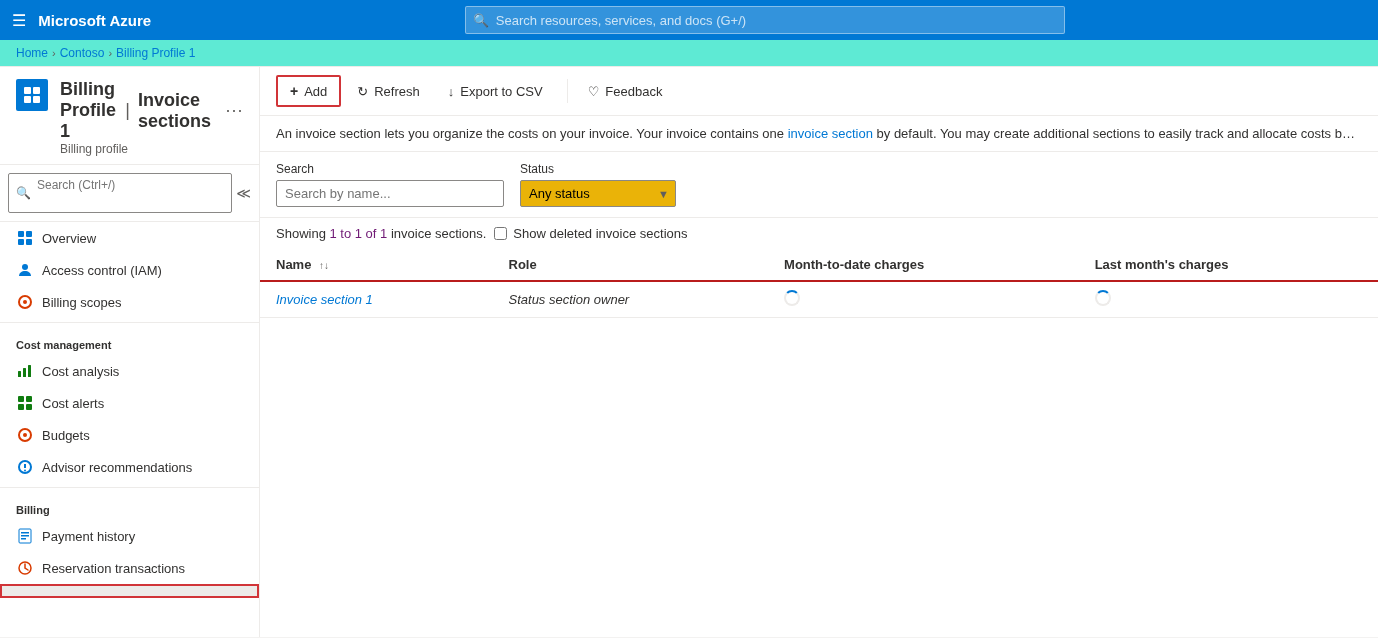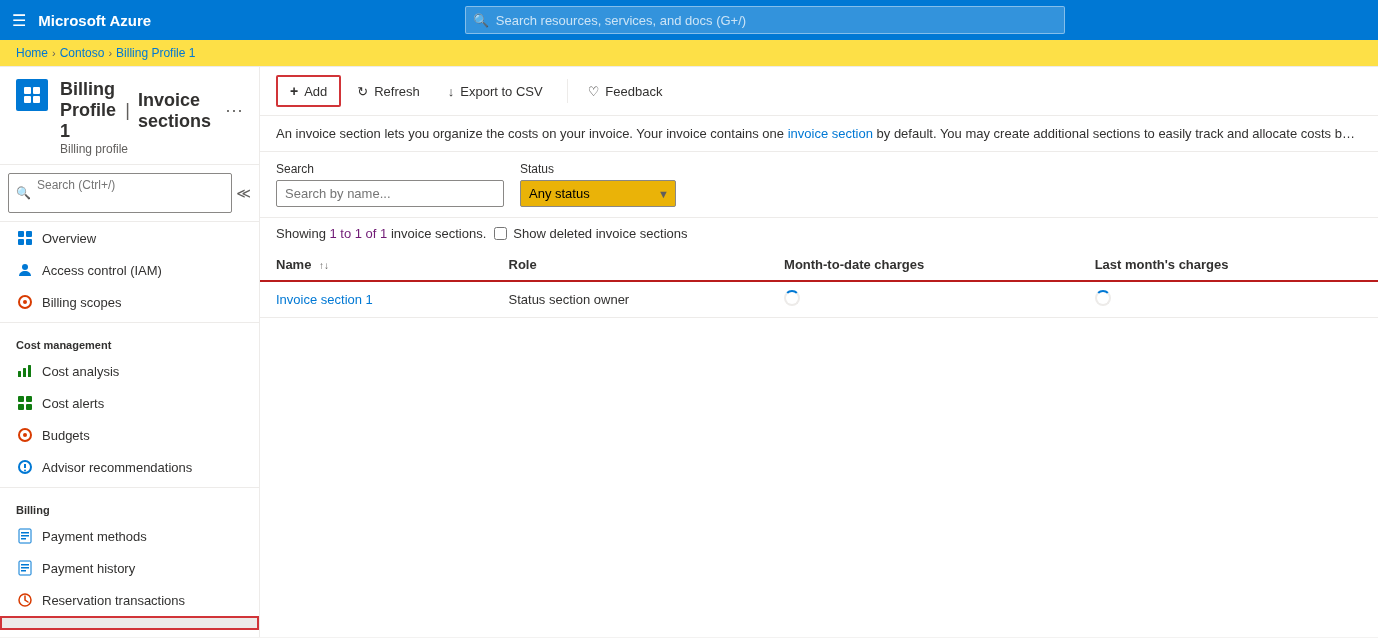--- a/index.html
+++ b/index.html
@@ -39,21 +39,21 @@
       width: 100%;
       placeholder-color: rgba(255,255,255,0.7);
     }
     .topbar-search input::placeholder { color: rgba(255,255,255,0.75); }
 
     
     .breadcrumb {
       padding: 6px 16px;
       font-size: 12px;
       color: #0078d4;
-      background: #fde047;
+      background: #5eead4;
       display: flex;
       align-items: center;
       gap: 4px;
       border-bottom: 1px solid #edebe9;
     }
     .breadcrumb a { color: #0078d4; text-decoration: none; }
     .breadcrumb-sep { color: #605e5c; font-size: 11px; }
 
     
     .page-layout {
@@ -289,20 +289,21 @@
       padding: 8px 16px;
       font-weight: 600;
       color: #323130;
       border-bottom: 2px solid #b91c1c;
       background: white;
     }
     .data-table td {
       padding: 8px 16px;
       border-bottom: 1px solid #edebe9;
       color: #323130;
+      font-style: italic;
     }
     .data-table td a { color: #0078d4; text-decoration: none; }
     .sort-icons { font-size: 10px; margin-left: 4px; color: #605e5c; }
     .loading-spinner {
       width: 16px;
       height: 16px;
       border: 2px solid #edebe9;
       border-top: 2px solid #0078d4;
       border-radius: 50%;
       display: inline-block;
@@ -451,31 +452,20 @@
             </svg>
           </span>
           <span>Advisor recommendations</span>
         </div>
 
         <hr class="nav-divider">
 
         <div class="nav-section-label">Billing</div>
 
 
-        <div class="nav-item">
-          <span class="nav-icon icon-blue">
-            <svg width="16" height="16" viewBox="0 0 16 16" fill="#0078d4">
-              <rect x="2" y="1" width="12" height="14" rx="1" stroke="#0078d4" stroke-width="1" fill="none"></rect>
-              <rect x="4" y="4" width="8" height="1.5" fill="#0078d4"></rect>
-              <rect x="4" y="7" width="8" height="1.5" fill="#0078d4"></rect>
-              <rect x="4" y="10" width="5" height="1.5" fill="#0078d4"></rect>
-            </svg>
-          </span>
-          <span>Payment methods</span>
-        </div>
 
         <div class="nav-item">
           <span class="nav-icon icon-blue">
             <svg width="16" height="16" viewBox="0 0 16 16" fill="#0078d4">
               <rect x="2" y="1" width="12" height="14" rx="1" stroke="#0078d4" stroke-width="1" fill="none"></rect>
               <rect x="4" y="4" width="8" height="1.5" fill="#0078d4"></rect>
               <rect x="4" y="7" width="8" height="1.5" fill="#0078d4"></rect>
               <rect x="4" y="10" width="5" height="1.5" fill="#0078d4"></rect>
             </svg>
           </span>

